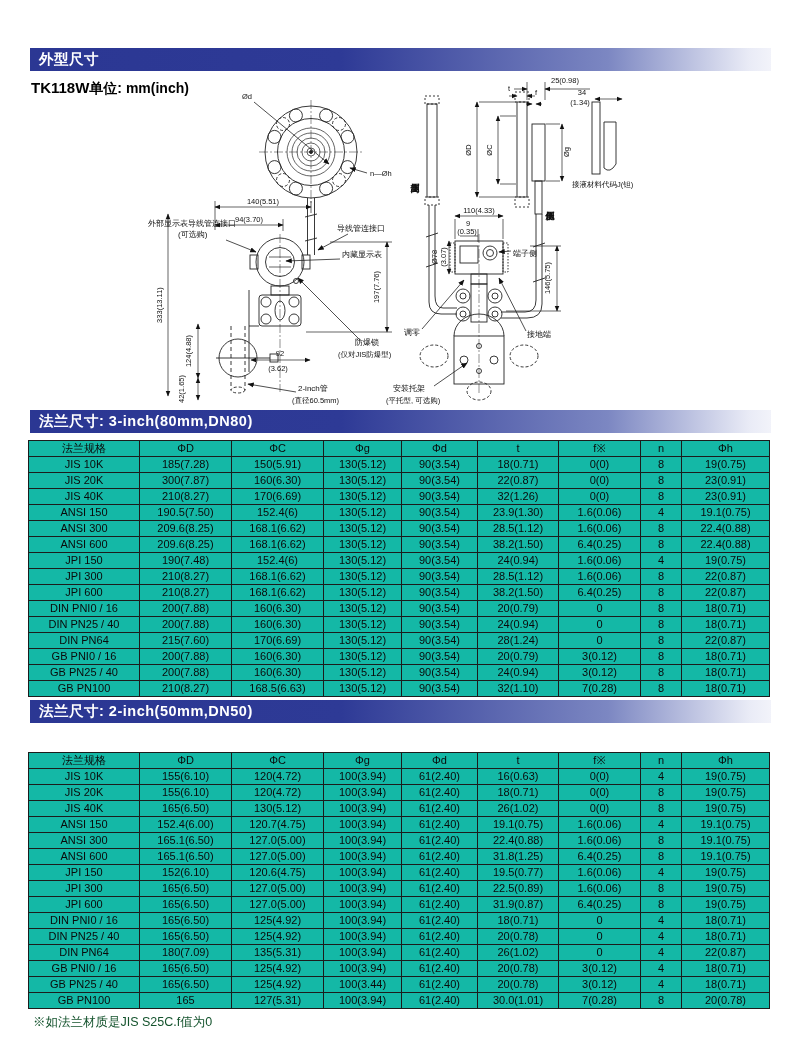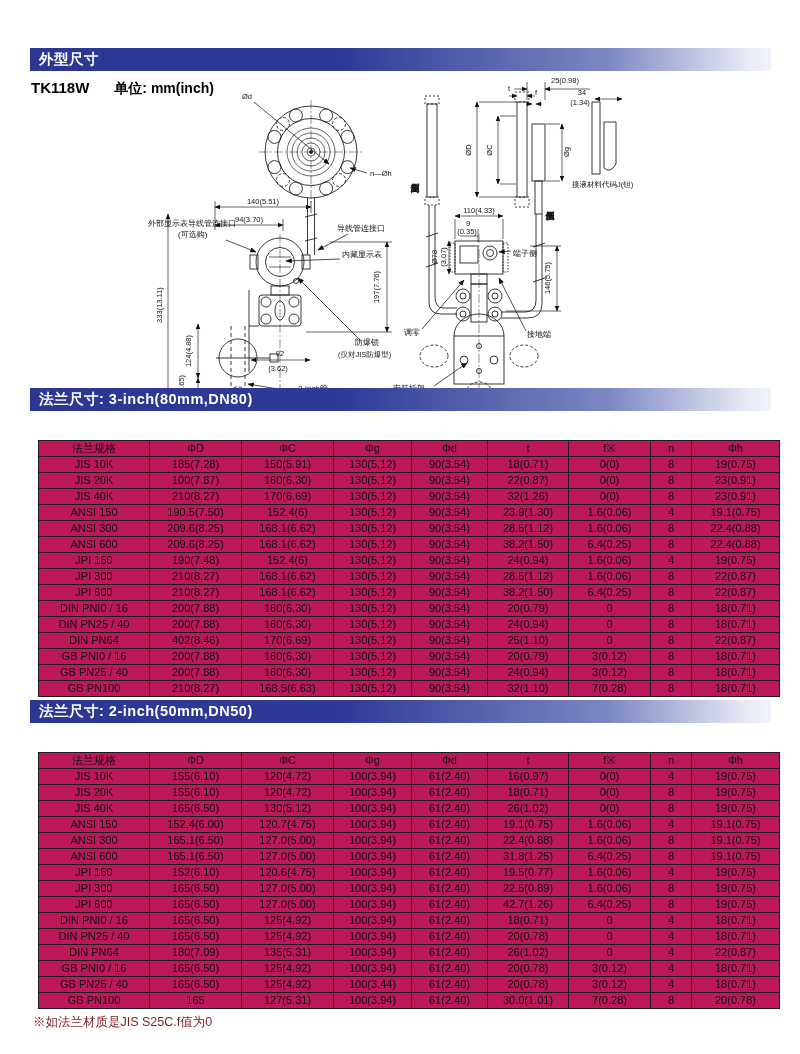--- a/index.html
+++ b/index.html
@@ -4,36 +4,36 @@
 <style>
   *{margin:0;padding:0;box-sizing:border-box}
   html,body{width:800px;background:#ffffff}
   body{font-family:"Liberation Sans",sans-serif;color:#000}
   .page{position:relative;width:800px;height:1054px;background:#ffffff;overflow:hidden}
   .section-bar{position:absolute;left:30px;width:741px;height:23px;
     background:linear-gradient(90deg,#2b3793 0%,#2e3a96 42%,#7c87c2 78%,#e9ebf6 97%,#f2f3fa 100%);
     display:flex;align-items:center;padding-left:9px}
   .section-bar .bar-text{color:#ffffff;font-weight:bold;font-size:14.5px;letter-spacing:.5px}
   #bar-outline{top:48px}
-  #bar-t1{top:388px}
+  #bar-t1{top:410px}
   #bar-t2{top:700px}
   .model-line{position:absolute;left:31px;top:79px;font-size:15px;font-weight:bold;white-space:nowrap}
-  .model-line .unit{margin-left:25px;font-size:14px}
+  .model-line .unit{margin-left:0;font-size:14px}
   svg.drawing{position:absolute;left:30px;top:74px}
   svg.drawing text{font-family:"Liberation Sans",sans-serif;fill:#111}
   .t-dim{font-size:7.5px}
   .t-lab{font-size:8px}
   .t-lab-s{font-size:7.5px}
   .vtext{writing-mode:vertical-rl;text-orientation:upright;font-size:9px;font-weight:bold}
-  table.spec{position:absolute;left:38px;width:741px;border-collapse:collapse;table-layout:fixed;background:#be185d}
+  table.spec{position:absolute;left:28px;width:741px;border-collapse:collapse;table-layout:fixed;background:#14b8a6}
   #table1{top:440px}
   #table2{top:752px}
   .spec th,.spec td{border:1px solid #1c1c1c;font-size:11px;text-align:center;vertical-align:middle;
     padding:0 2px;height:15px;line-height:15px;font-weight:normal;white-space:nowrap;color:#0a0a0a}
-  .footnote{position:absolute;left:33px;top:1014px;font-size:12.5px;color:#7f1d1d}
+  .footnote{position:absolute;left:33px;top:1014px;font-size:12.5px;color:#14532d}
 </style>
 </head>
 <body>
 
 <div class="page">
 
   <div class="section-bar" id="bar-outline">
     <span class="bar-text">外型尺寸</span>
   </div>
 
@@ -305,21 +305,21 @@
           <td>150(5.91)</td>
           <td>130(5.12)</td>
           <td>90(3.54)</td>
           <td>18(0.71)</td>
           <td>0(0)</td>
           <td>8</td>
           <td>19(0.75)</td>
         </tr>
         <tr>
           <td>JIS 20K</td>
-          <td>100(7.87)</td>
+          <td>300(7.87)</td>
           <td>160(6.30)</td>
           <td>130(5.12)</td>
           <td>90(3.54)</td>
           <td>22(0.87)</td>
           <td>0(0)</td>
           <td>8</td>
           <td>23(0.91)</td>
         </tr>
         <tr>
           <td>JIS 40K</td>
@@ -415,25 +415,25 @@
           <td>160(6.30)</td>
           <td>130(5.12)</td>
           <td>90(3.54)</td>
           <td>24(0.94)</td>
           <td>0</td>
           <td>8</td>
           <td>18(0.71)</td>
         </tr>
         <tr>
           <td>DIN PN64</td>
-          <td>402(8.46)</td>
+          <td>215(7.60)</td>
           <td>170(6.69)</td>
           <td>130(5.12)</td>
           <td>90(3.54)</td>
-          <td>25(1.10)</td>
+          <td>28(1.24)</td>
           <td>0</td>
           <td>8</td>
           <td>22(0.87)</td>
         </tr>
         <tr>
           <td>GB PNI0 / 16</td>
           <td>200(7.88)</td>
           <td>160(6.30)</td>
           <td>130(5.12)</td>
           <td>90(3.54)</td>
@@ -495,21 +495,21 @@
           <th>Φh</th>
         </tr>
       </thead>
       <tbody>
         <tr>
           <td>JIS 10K</td>
           <td>155(6.10)</td>
           <td>120(4.72)</td>
           <td>100(3.94)</td>
           <td>61(2.40)</td>
-          <td>16(0.97)</td>
+          <td>16(0.63)</td>
           <td>0(0)</td>
           <td>4</td>
           <td>19(0.75)</td>
         </tr>
         <tr>
           <td>JIS 20K</td>
           <td>155(6.10)</td>
           <td>120(4.72)</td>
           <td>100(3.94)</td>
           <td>61(2.40)</td>
@@ -583,21 +583,21 @@
           <td>1.6(0.06)</td>
           <td>8</td>
           <td>19(0.75)</td>
         </tr>
         <tr>
           <td>JPI 600</td>
           <td>165(6.50)</td>
           <td>127.0(5.00)</td>
           <td>100(3.94)</td>
           <td>61(2.40)</td>
-          <td>42.7(1.26)</td>
+          <td>31.9(0.87)</td>
           <td>6.4(0.25)</td>
           <td>8</td>
           <td>19(0.75)</td>
         </tr>
         <tr>
           <td>DIN PNI0 / 16</td>
           <td>165(6.50)</td>
           <td>125(4.92)</td>
           <td>100(3.94)</td>
           <td>61(2.40)</td>

